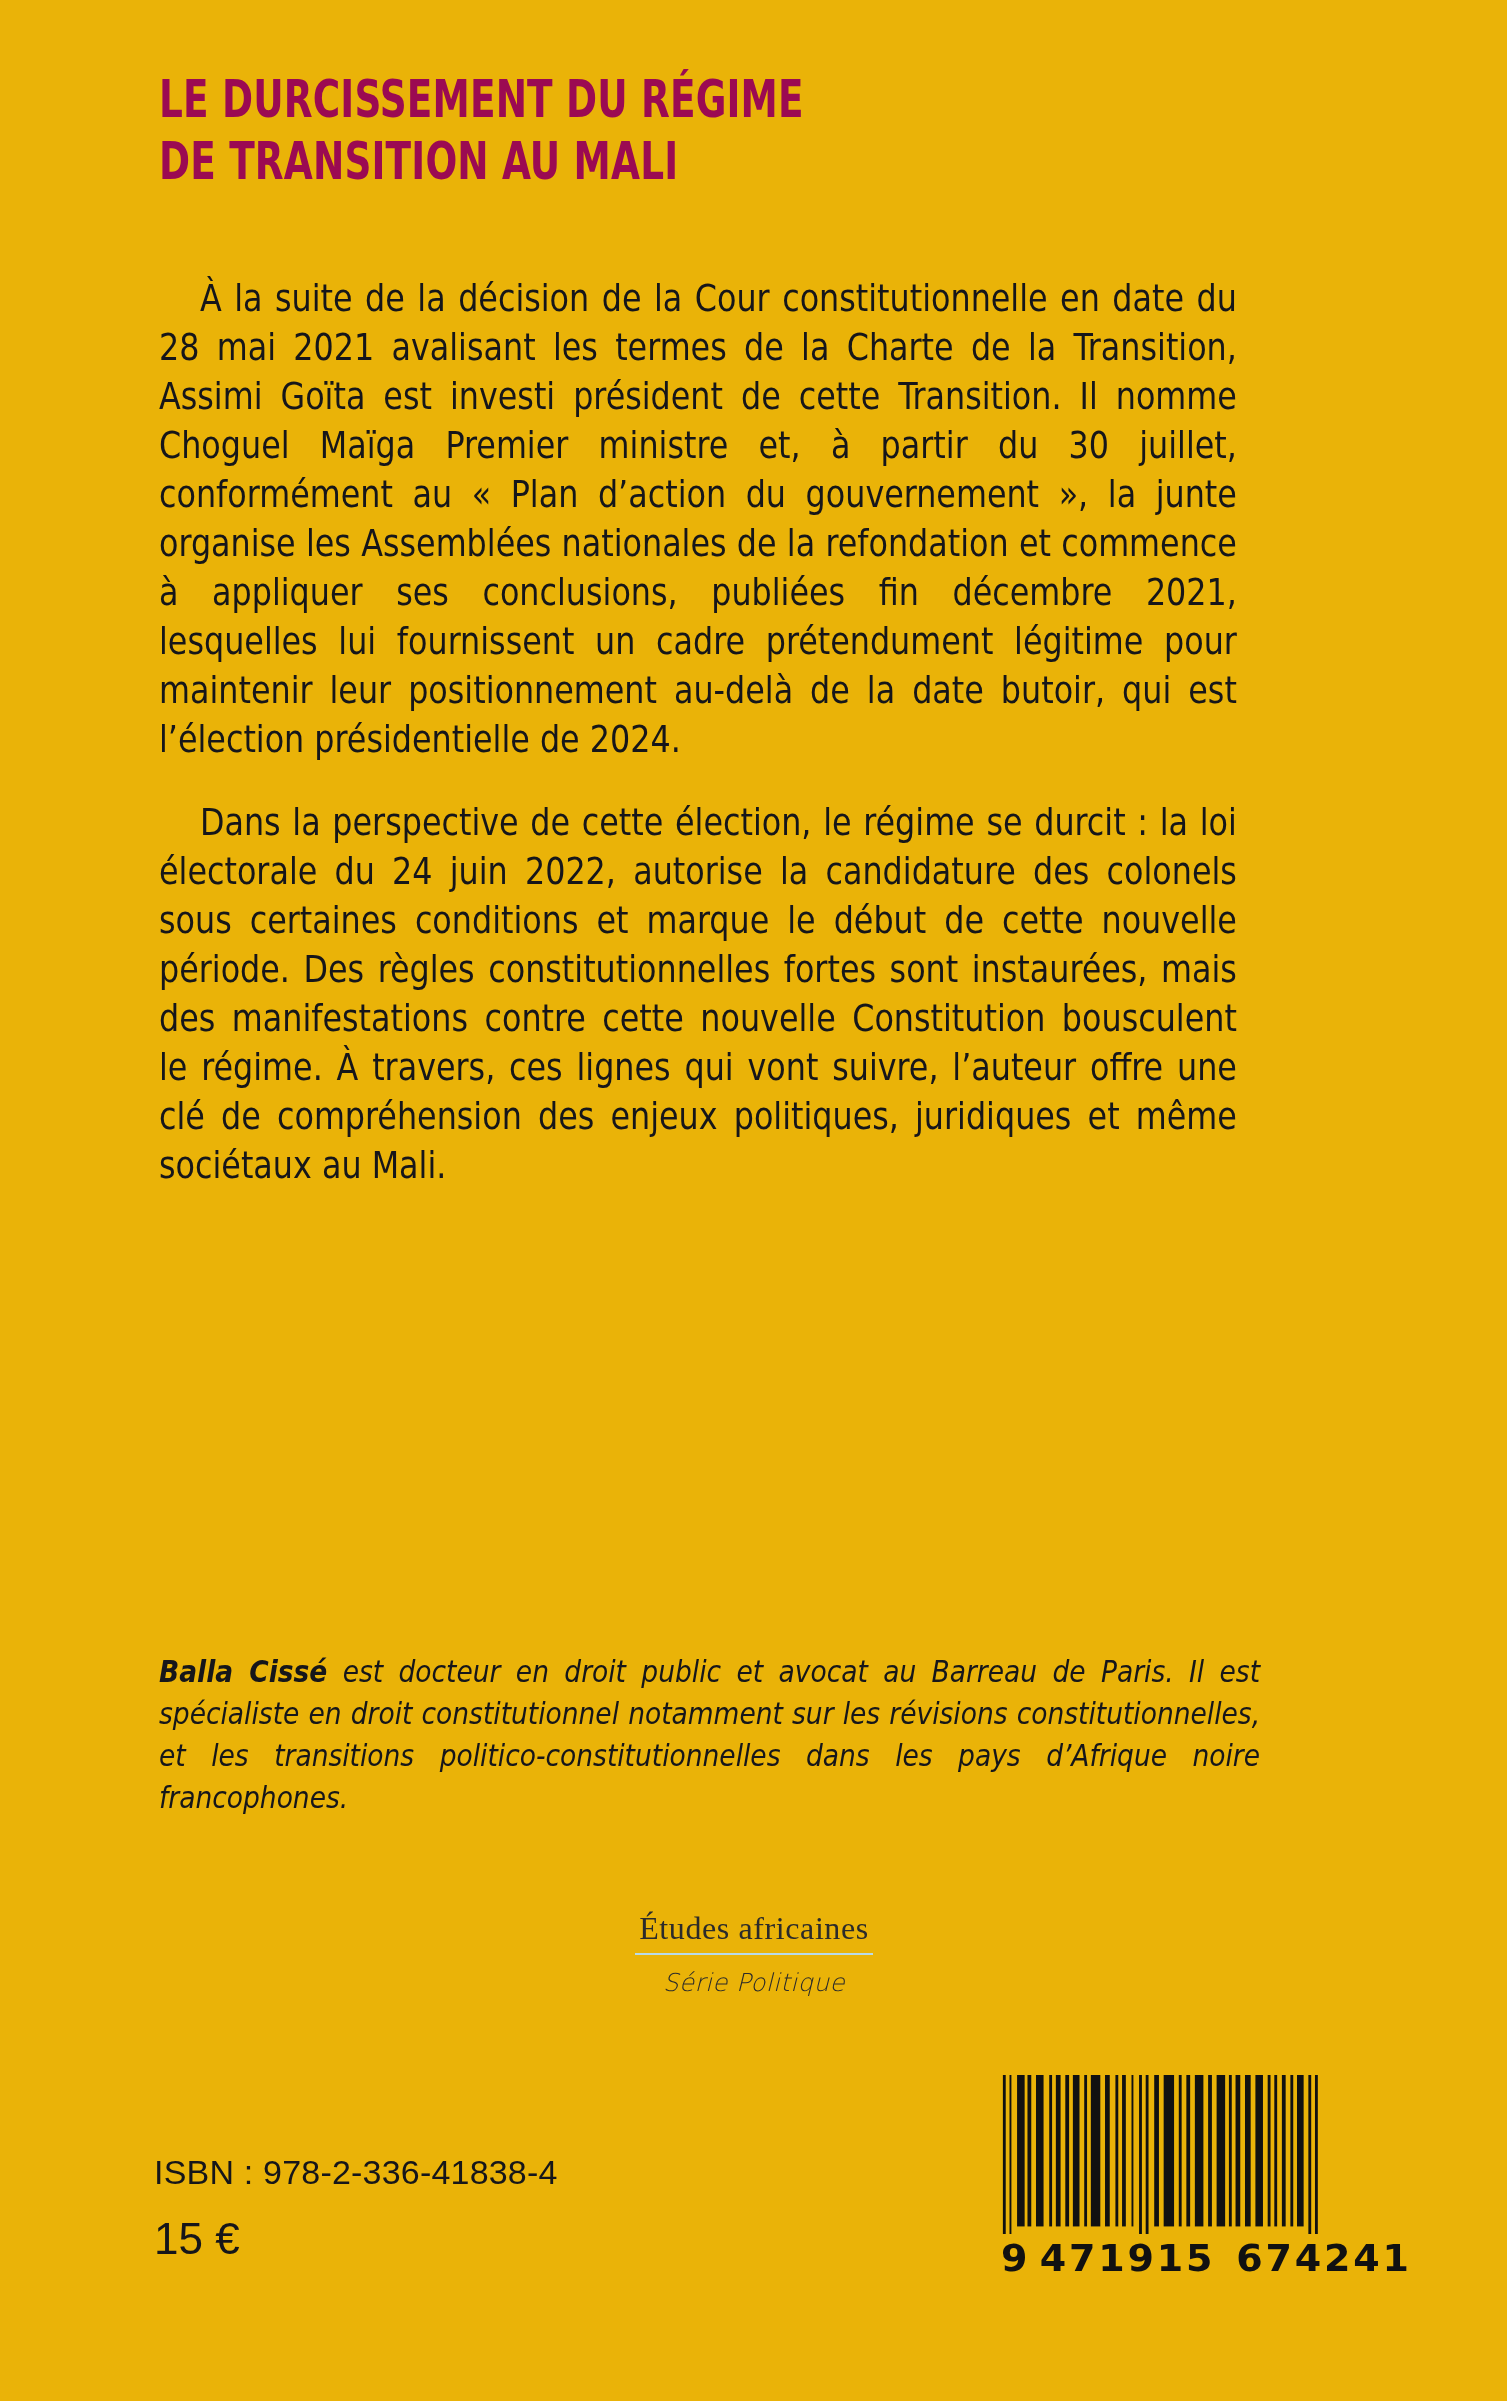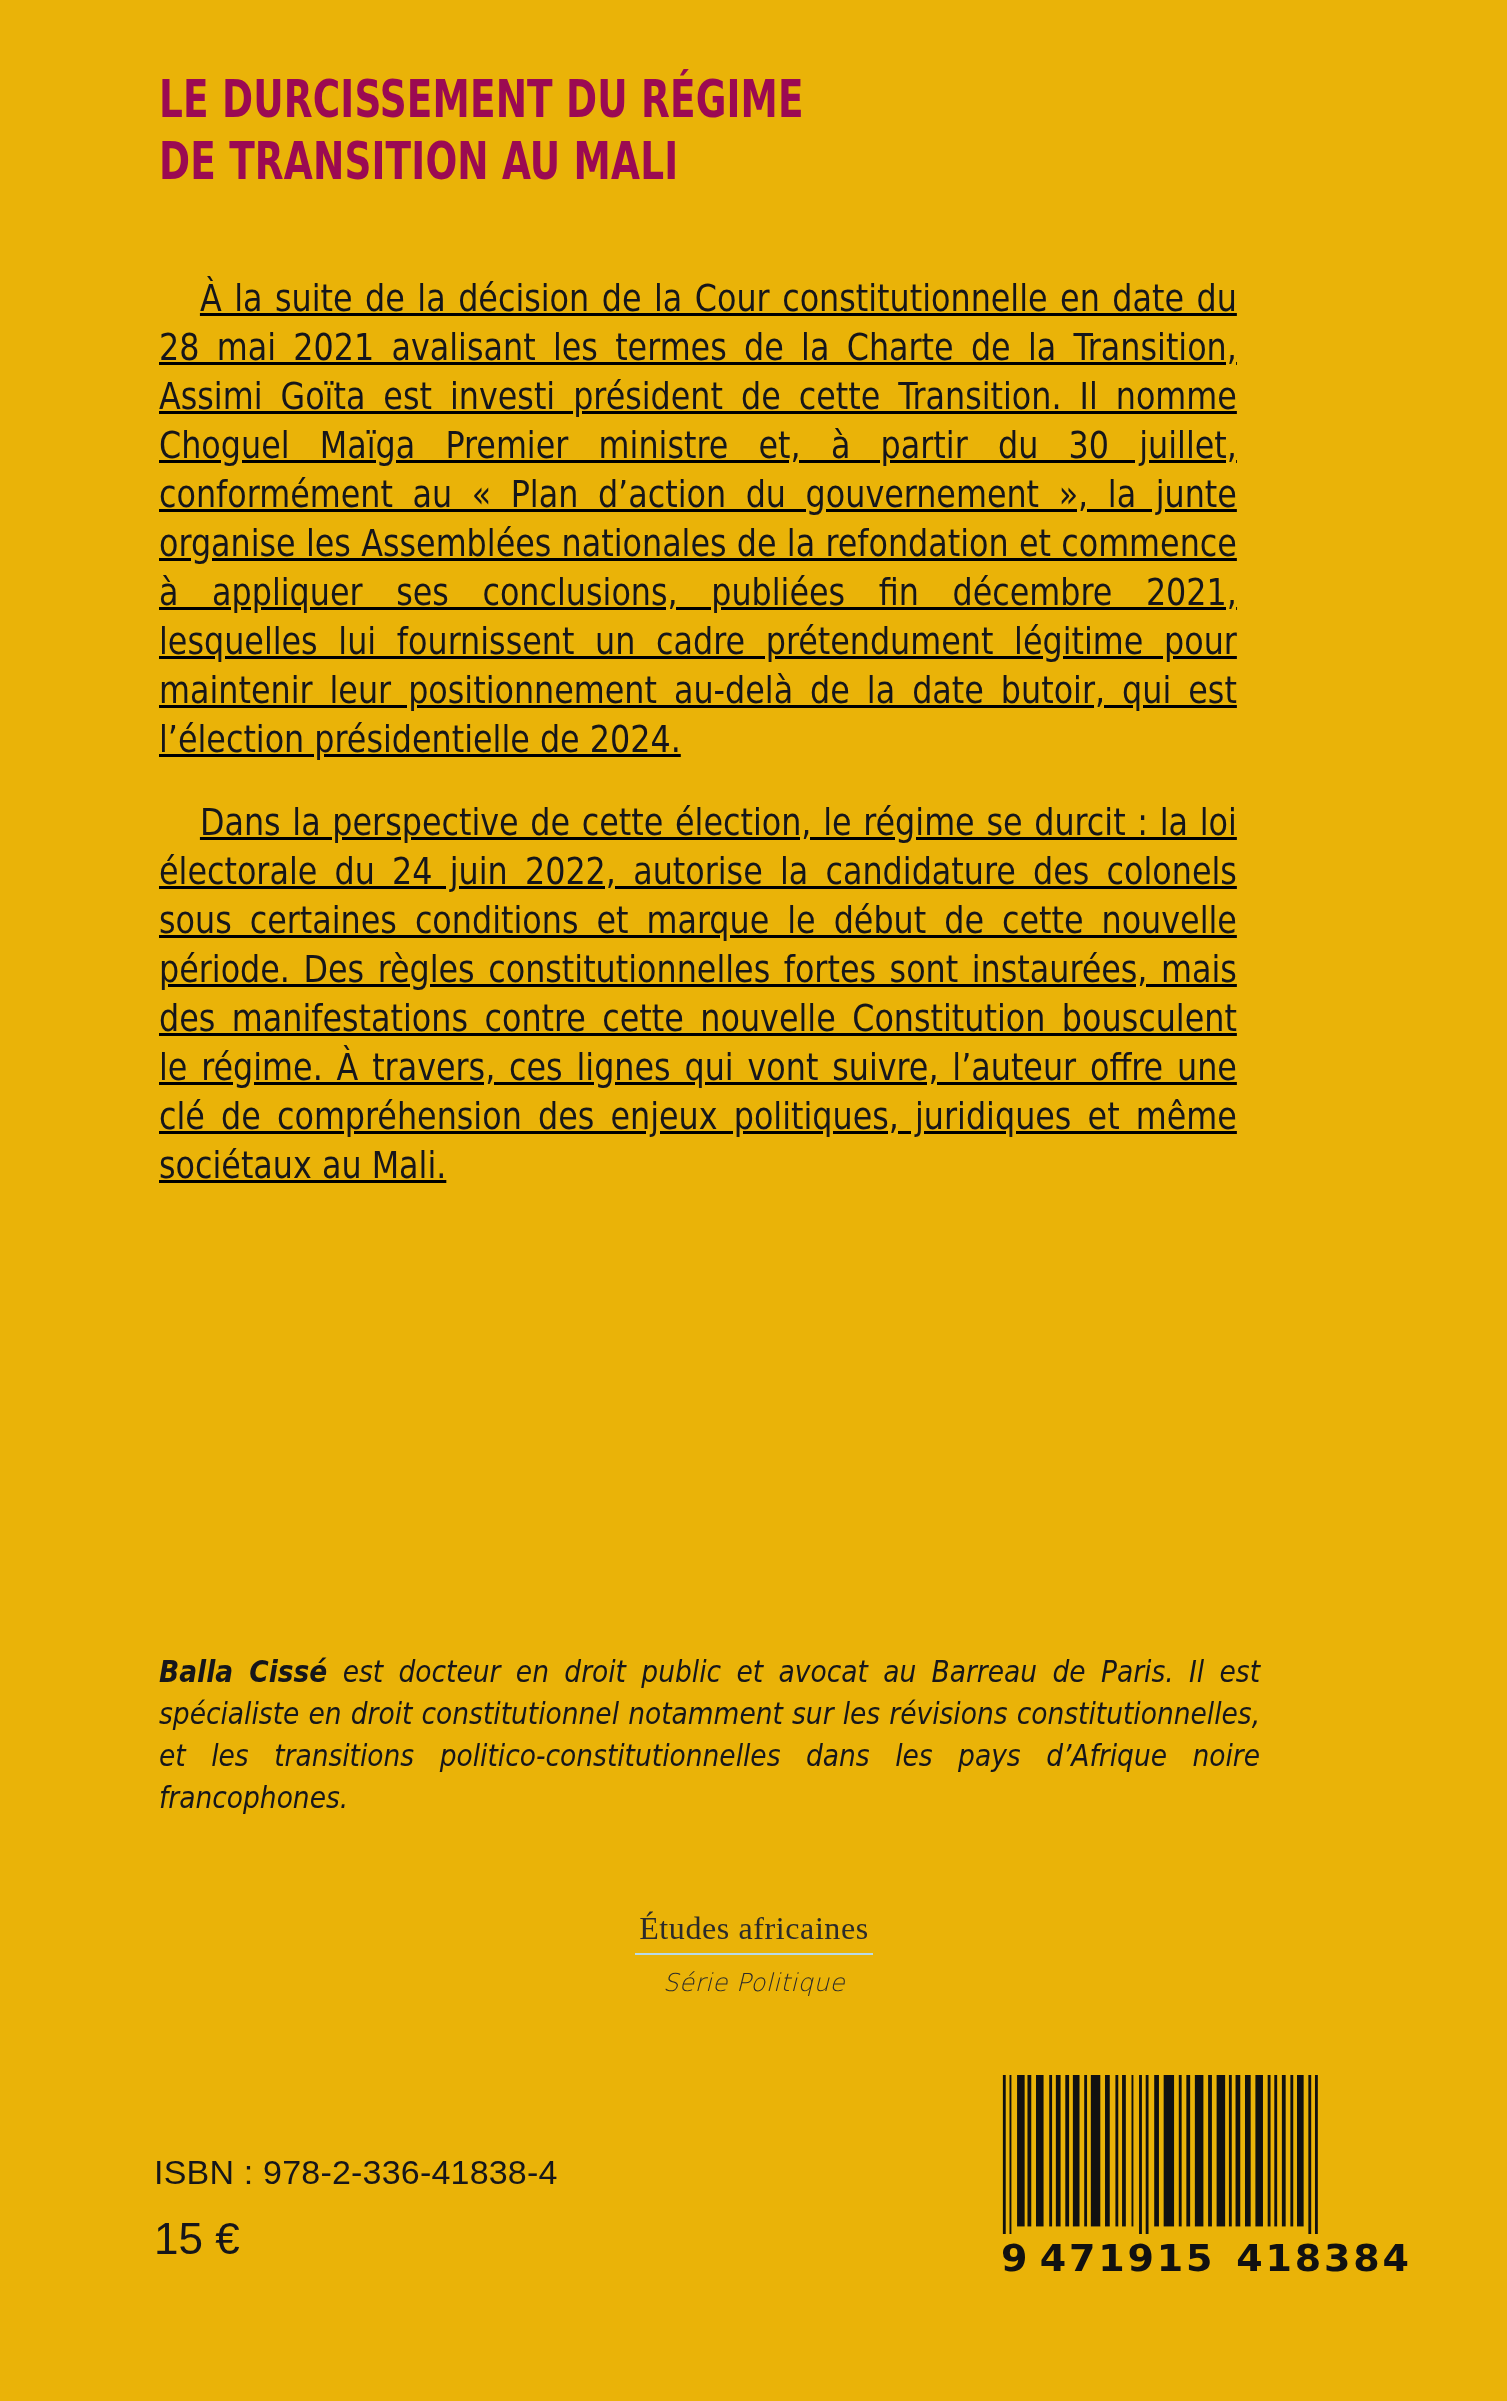--- a/index.html
+++ b/index.html
@@ -37,21 +37,20 @@
     transform-origin: left center;
     white-space: nowrap;
   }
 
   
   .body-block {
     position: absolute;
     left: 159px;
     top: 274px;
     width: 1159px;
-    text-decoration: underline;
   }
   .para {
     color: #16161a;
     font-family: "Liberation Sans Narrow", "DejaVu Sans Condensed", "Liberation Sans", sans-serif;
     font-size: 38px;
     line-height: 49px;
     text-align: justify;
     text-justify: inter-word;
     text-indent: 44px;
     margin: 0 0 34px 0;
@@ -229,18 +228,18 @@
         <rect x="297" y="0" width="4" height="160"></rect>
         <rect x="306" y="0" width="3" height="160"></rect>
         <rect x="313" y="0" width="7" height="160"></rect>
         <rect x="325" y="0" width="3" height="168"></rect>
         <rect x="332" y="0" width="3" height="168"></rect>
       </g>
     </svg>
     <div class="barcode-digits">
       <span class="bc-lead">9</span>
       <span class="bc-left">471915</span>
-      <span class="bc-right">418384</span>
+      <span class="bc-right">674241</span>
     </div>
   </div>
 
 </div>
 
 
 </body></html>

